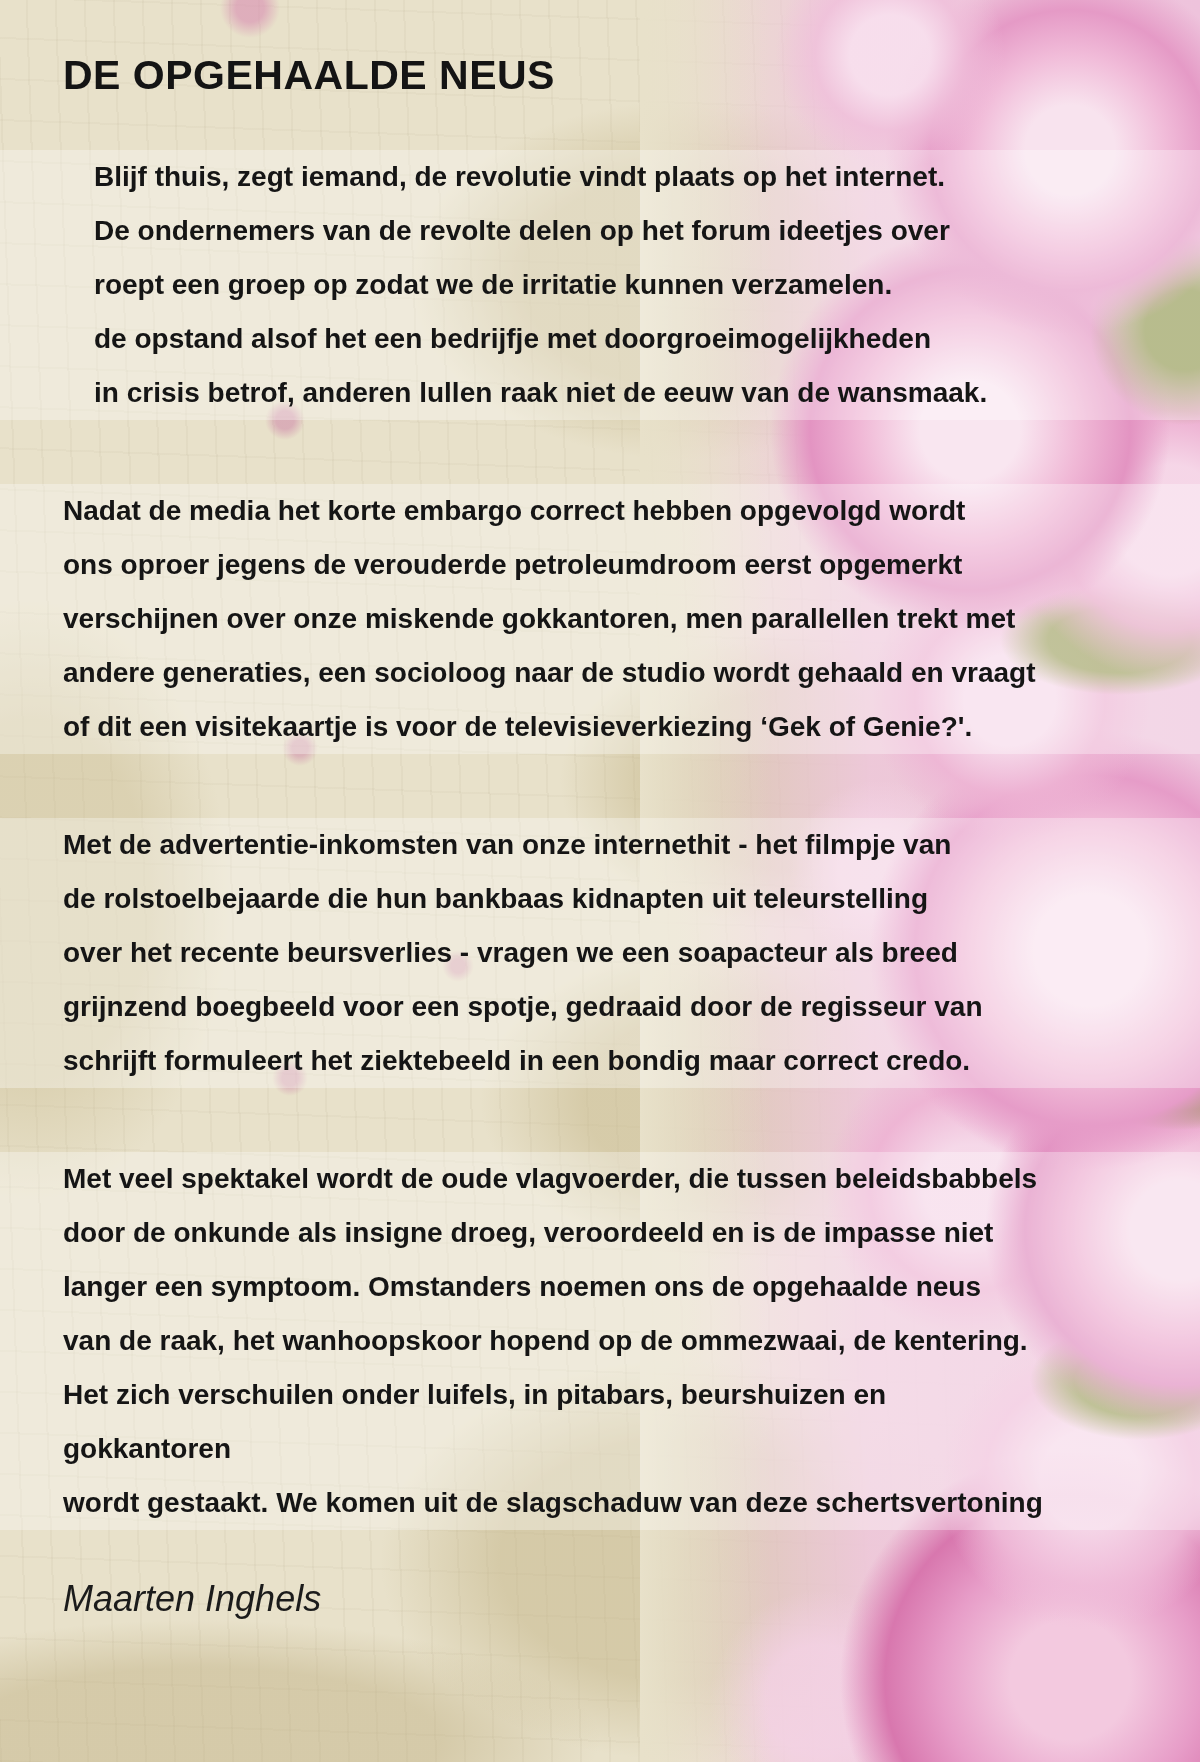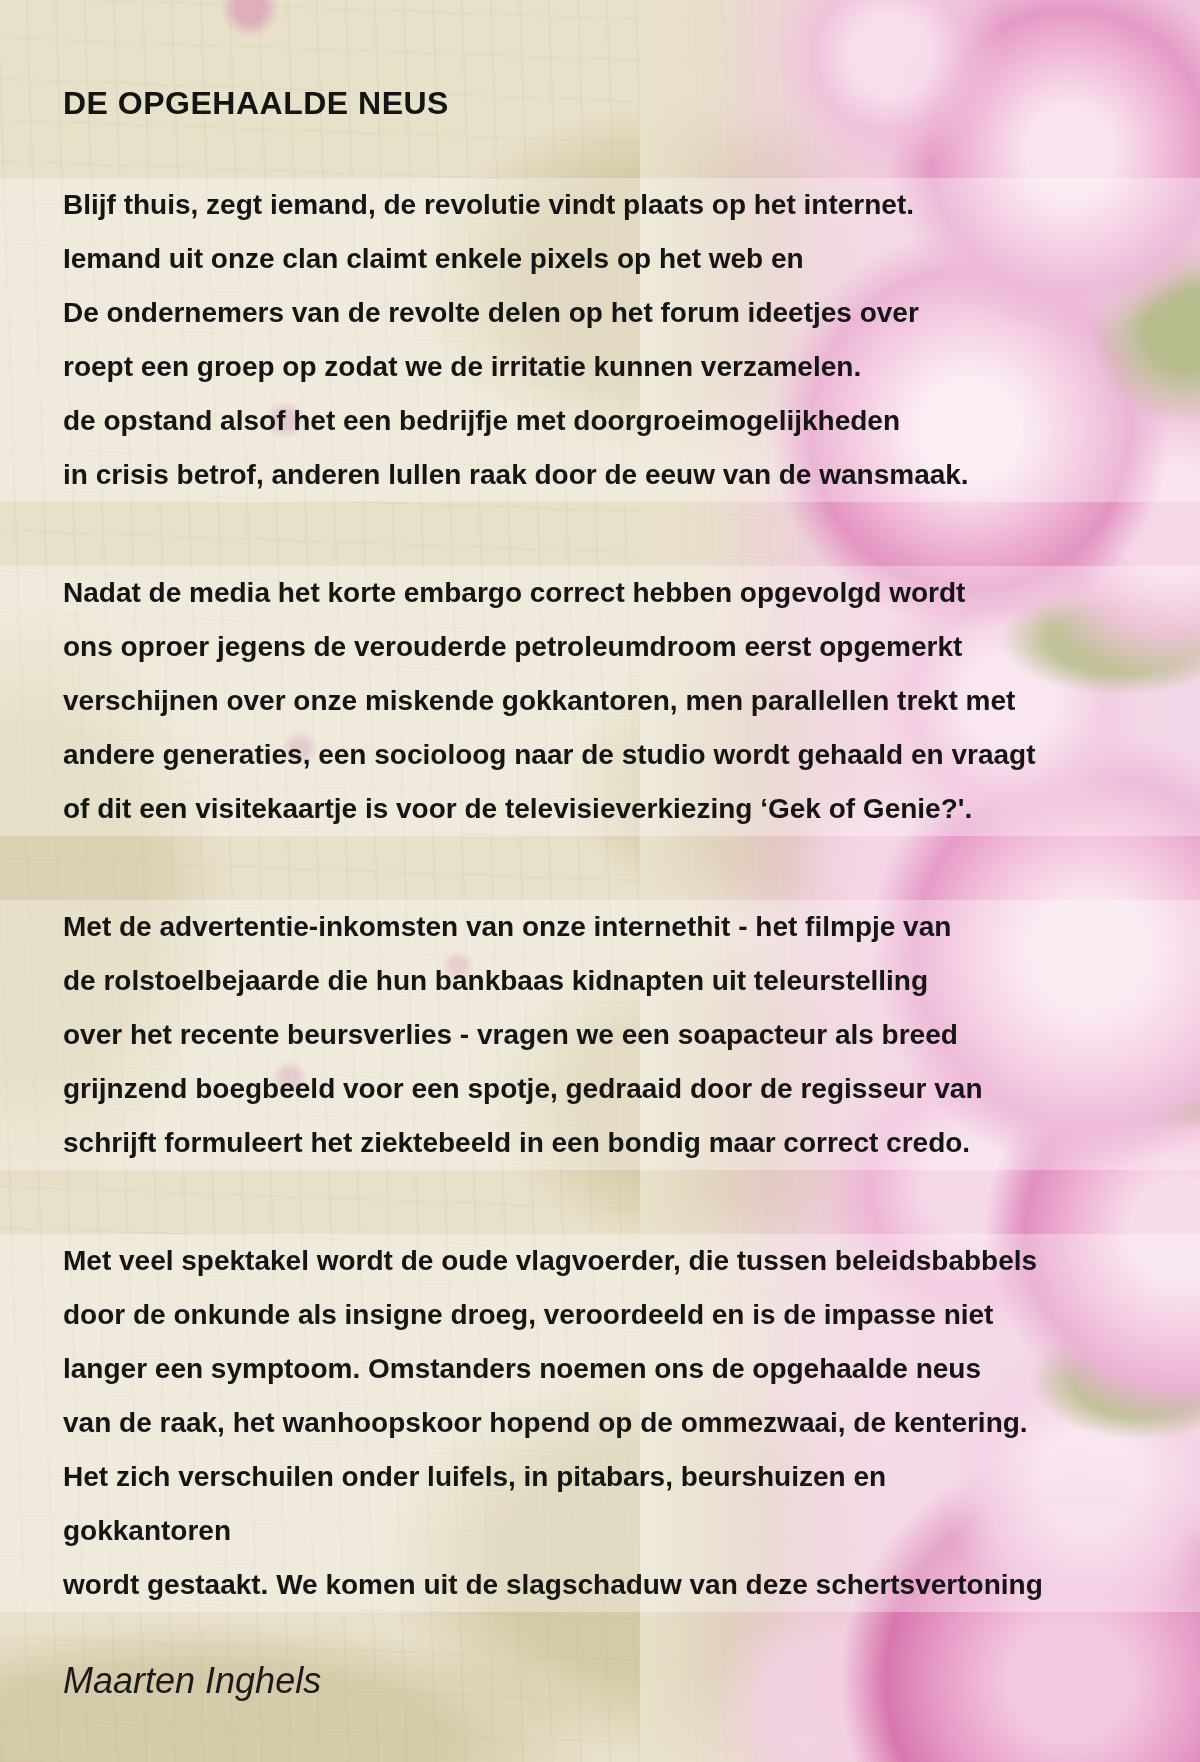--- a/index.html
+++ b/index.html
@@ -49,30 +49,29 @@
       radial-gradient(ellipse 110px 60px at 500px 1380px, rgba(148,158,82,.85) 0 60%, rgba(148,158,82,0) 100%),
       radial-gradient(circle at 450px 1480px, rgba(247,220,235,.90) 0 50px, rgba(240,190,218,.85) 105px, rgba(240,190,218,0) 150px),
       radial-gradient(circle at 430px 1680px, #f3c9df 0 60px, #e79dc8 130px, #d877ae 185px, rgba(216,119,174,0) 230px),
       radial-gradient(circle at 180px 1700px, rgba(244,210,229,.80) 0 55px, rgba(244,210,229,0) 110px),
       linear-gradient(to right, rgba(240,200,222,0) 0px, rgba(240,200,222,.90) 230px, #eec3dc 560px);
   }
   
   .content{position:absolute;inset:0;}
   .title{
     padding:52px 3px 0 63px;
-    font-size:32px;font-weight:bold;color:#141414;
+    font-size:41px;font-weight:bold;color:#141414;
     line-height:46px;letter-spacing:0.5px;
     white-space:nowrap;
-    margin-top:28px;
   }
   .stanza{
     margin-top:64px;
     background:rgba(255,255,255,0.32);
   }
-  .stanza:first-of-type{margin-top:52px;}
+  .stanza:first-of-type{margin-top:52px;padding-left:31px;}
   .line{
     height:54px;line-height:54px;
     padding-left:63px;
     font-size:28px;font-weight:bold;color:#151515;
     white-space:nowrap;
   }
   .author{
     margin:48px 0 0 63px;
     font-size:36px;font-style:italic;font-weight:normal;color:#1b1b1b;
     white-space:nowrap;
@@ -82,25 +81,24 @@
 <body>
 
 <div id="canvas">
   <div class="paper"></div>
   <div class="roses"></div>
   <div class="content">
     <div class="title">DE OPGEHAALDE NEUS</div>
     <div>
         <div class="stanza">
           <div class="line">Blijf thuis, zegt iemand, de revolutie vindt plaats op het internet.</div>
-          <div class="line">Iemand uit onze clan claimt enkele pixels op het web en</div>
           <div class="line">De ondernemers van de revolte delen op het forum ideetjes over</div>
           <div class="line">roept een groep op zodat we de irritatie kunnen verzamelen.</div>
           <div class="line">de opstand alsof het een bedrijfje met doorgroeimogelijkheden</div>
-          <div class="line">in crisis betrof, anderen lullen raak door de eeuw van de wansmaak.</div>
+          <div class="line">in crisis betrof, anderen lullen raak niet de eeuw van de wansmaak.</div>
         </div>
         <div class="stanza">
           <div class="line">Nadat de media het korte embargo correct hebben opgevolgd wordt</div>
           <div class="line">ons oproer jegens de verouderde petroleumdroom eerst opgemerkt</div>
           <div class="line">verschijnen over onze miskende gokkantoren, men parallellen trekt met</div>
           <div class="line">andere generaties, een socioloog naar de studio wordt gehaald en vraagt</div>
           <div class="line">of dit een visitekaartje is voor de televisieverkiezing ‘Gek of Genie?'.</div>
         </div>
         <div class="stanza">
           <div class="line">Met de advertentie-inkomsten van onze internethit - het filmpje van</div>

